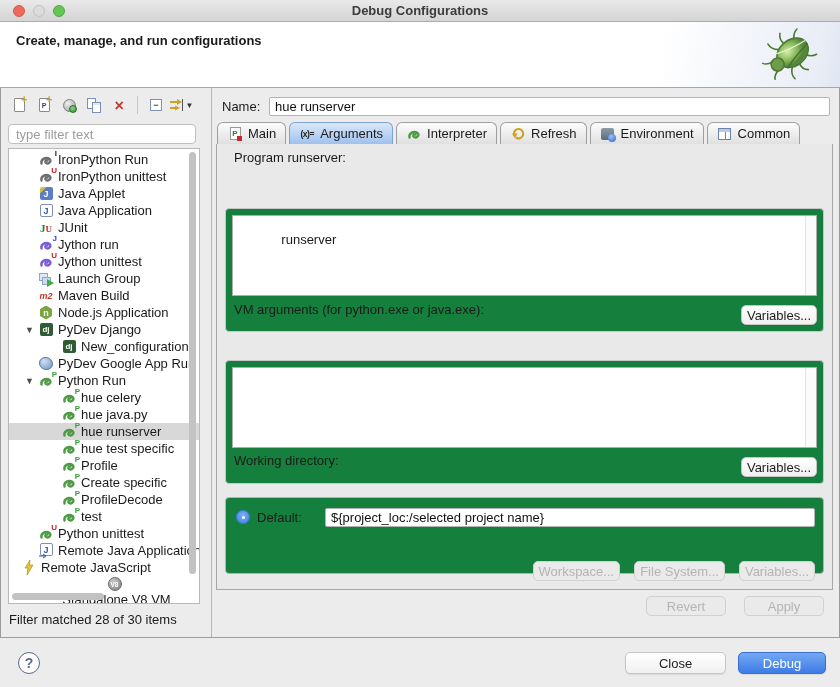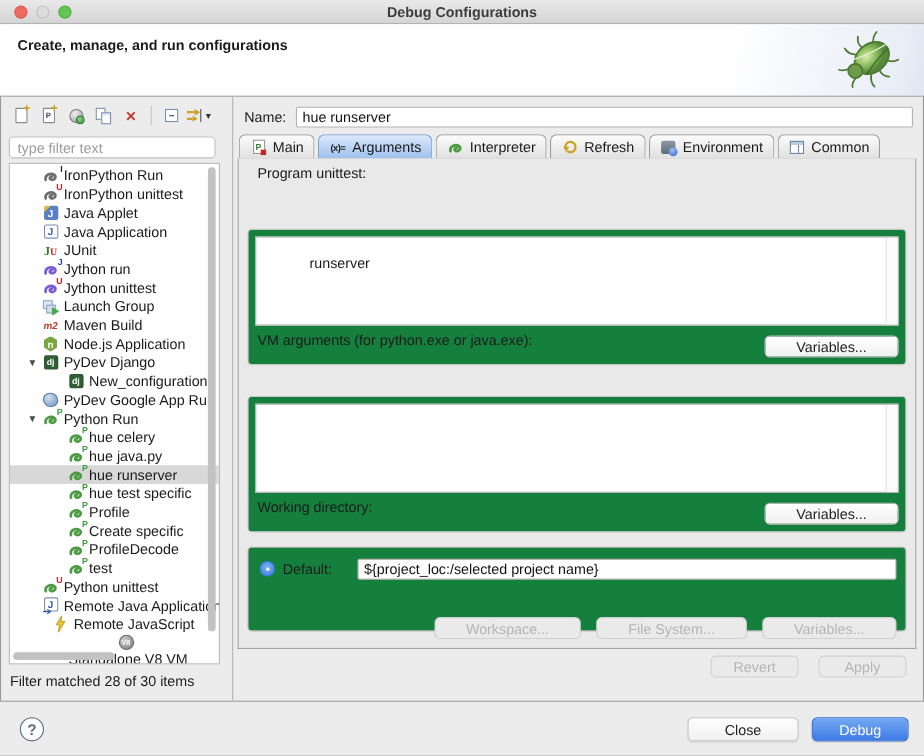--- a/index.html
+++ b/index.html
@@ -120,21 +120,21 @@
                background-image:linear-gradient(#b9cbe4 0 3px, transparent 3px),
                                 linear-gradient(90deg, transparent 0 6px, #6b83a8 6px 7px, transparent 7px); }
 
   .content { position:absolute; left:3px; right:7px; top:56px; height:446px; background:#e9e9e9;
              border:1px solid #a6a6a6; border-top:none; }
   .sect-label { position:absolute; left:17px; font-size:13px; }
   .rgroup { position:absolute; left:8px; right:8px; background:#15803d; border:1px solid #c6c6c6; border-radius:4px;margin-top:45px; }
   .tbox { position:absolute; left:6px; right:6px; top:6px; background:#fff; border:1px solid #aeaeae;
           font-size:13px; padding:1px 5px; overflow:hidden; white-space:pre-wrap; }
   .vtrack { position:absolute; top:0; right:0; bottom:0; width:11px; background:#fbfbfb; border-left:1px solid #e2e2e2; }
-  .btn { display:inline-flex; align-items:center; justify-content:center; height:20px; padding:0 28px;
+  .btn { display:inline-flex; align-items:center; justify-content:center; height:20px; padding:0 5px;
          background:linear-gradient(#ffffff,#f0f0f0); border:1px solid #c6c6c6; border-radius:5px;
          font-size:13px; color:#222; box-shadow:0 1px 1px rgba(0,0,0,.08); }
   .btn.disabled { color:#b4b4b4; background:#eaeaea; border-color:#d0d0d0; box-shadow:none; }
   .btn.primary { background:linear-gradient(#74a8f3,#3e7ce6); border-color:#3a6fce; color:#fff; }
   .var-btn { position:absolute; right:6px; top:96px; }
 
   .wd-group { border-color:#b3b3b3; }
   .wd-row { position:absolute; left:10px; right:8px; height:20px; display:flex; align-items:center; }
   .radio { width:14px; height:14px; border-radius:50%; border:1px solid #b5b5b5; background:#fff; flex:none; }
   .radio.on { position:relative; border-color:#3c7ce0; background:radial-gradient(circle at 50% 38%, #7fb0f2, #3c7ce0); }
@@ -447,21 +447,21 @@
               <span class="ic">
                 <span class="rja">
                   <span class="japp">J</span>
                   <svg width="9" height="6">
                     <path d="M0 3 h6 M4 1 l3 2 -3 2" stroke="#3355aa" fill="none"></path>
                   </svg>
                 </span>
               </span>
               <span class="tlabel">Remote Java Application</span>
             </div>
-            <div class="trow" style="padding-left: 38px;">
+            <div class="trow" style="padding-left: 12px;">
               <span class="ic">
                 <svg width="12" height="15" viewBox="0 0 12 15">
                   <polygon points="7,0 2,8 5,8 4,15 10,5 6.5,5" fill="#e8c33a" stroke="#b89a20" stroke-width="0.8"></polygon>
                 </svg>
               </span>
               <span class="tlabel">Remote JavaScript</span>
             </div>
             <div class="trow" style="padding-left: 21px; flex-direction: column;">
               <span class="ic">
                 <span class="v8">V8</span>
@@ -525,21 +525,21 @@
           </span>
           <span class="tab">
             <span class="tabic">
               <span class="common-ic"></span>
             </span>
             <span>Common</span>
           </span>
         </div>
 
       <div class="content">
-        <div class="sect-label" style="top:6px;">Program unittest:</div>
+        <div class="sect-label" style="top:6px;">Program runserver:</div>
         <div class="rgroup" style="top:19px; height:124px;">
           <div class="tbox" style="height:81px;">
             <span>runserver</span>
             <span class="vtrack"></span>
           </div>
           <span class="btn var-btn">Variables...</span>
         </div>
 
         <div class="sect-label" style="top:158px;">VM arguments (for python.exe or java.exe):</div>
         <div class="rgroup" style="top:171px; height:124px;">

